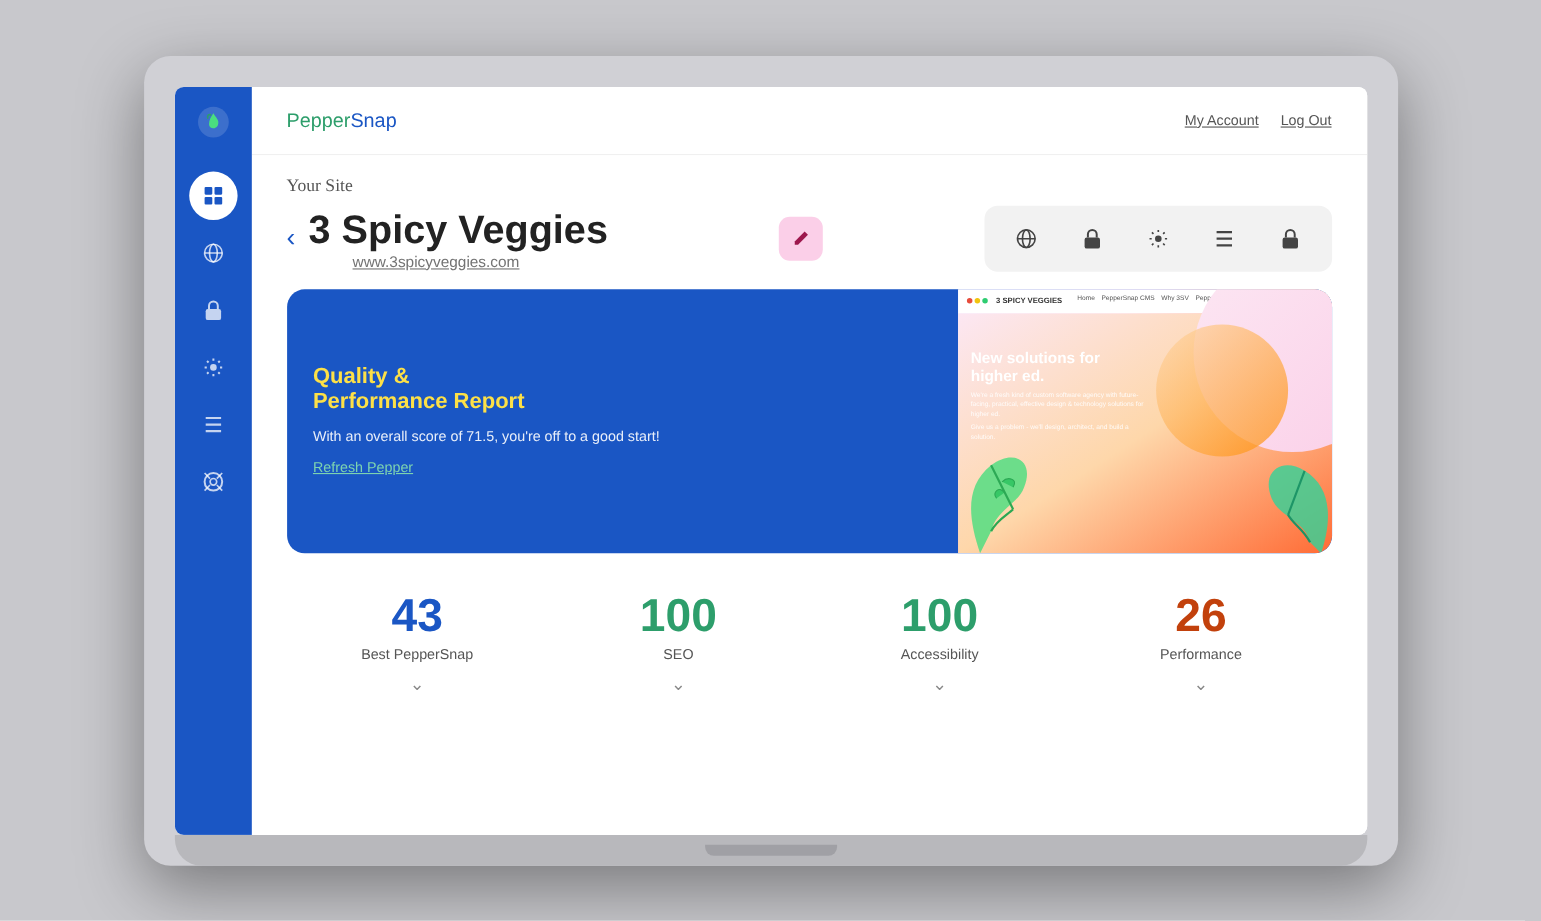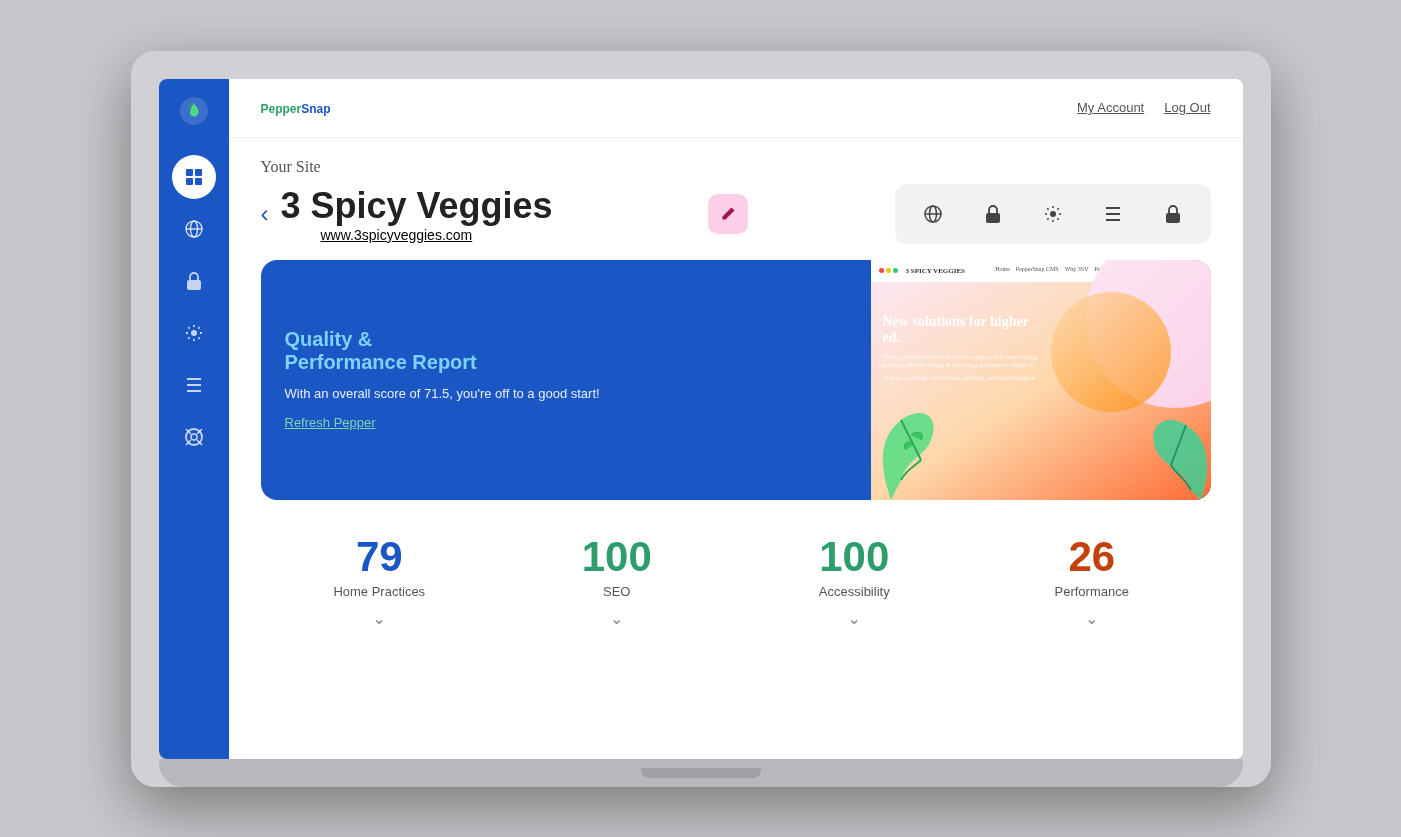--- a/index.html
+++ b/index.html
@@ -83,22 +83,22 @@
 
     
     .header {
       display: flex;
       align-items: center;
       justify-content: space-between;
       padding: 20px 32px;
       border-bottom: 1px solid #f0f0f0;
     }
     .logo-text {
-      font-size: 12px;
-      font-weight: 700;
+      font-size: 18px;
+      font-weight: 400;
       color: #2d9e6b;
     }
     .logo-text span {
       color: #1a56c4;
     }
     .header-nav {
       display: flex;
       gap: 20px;
       align-items: center;
     }
@@ -136,21 +136,21 @@
       font-weight: 300;
     }
     .site-name {
       font-size: 36px;
       font-weight: 800;
       color: #222;
     }
     .site-url {
       display: block;
       font-size: 14px;
-      color: #000000;
+      color: #737373;
       text-decoration: underline;
       margin-left: 40px;
       cursor: pointer;
     }
 
     
     .icon-toolbar {
       background: #f2f2f2;
       border-radius: 12px;
       padding: 12px 20px;
@@ -195,21 +195,21 @@
     .score-ring {
       position: absolute;
       top: 0; left: 0;
       width: 110px;
       height: 110px;
     }
 
     .report-text h2 {
       font-size: 20px;
       font-weight: 700;
-      color: #7dd3fc;
+      color: #fde047;
       margin-bottom: 10px;
     }
     .report-text p {
       font-size: 13px;
       color: rgba(255,255,255,0.9);
       line-height: 1.5;
       margin-bottom: 10px;
     }
     .refresh-link {
       font-size: 13px;
@@ -226,21 +226,20 @@
       border-radius: 0 16px 16px 0;
       background: #fff;
       position: relative;
     }
     .preview-mockup {
       width: 100%;
       height: 100%;
       background: linear-gradient(135deg, #f0e6ff 0%, #ffd6f0 30%, #ff7043 60%, #1a56c4 100%);
       position: relative;
       overflow: hidden;
-      font-family: Liberation Serif, serif;
     }
     .preview-nav-bar {
       background: #fff;
       height: 22px;
       display: flex;
       align-items: center;
       padding: 0 8px;
       gap: 8px;
       font-size: 7px;
       color: #333;
@@ -541,22 +540,22 @@
                 <path d="M55 25 L40 65" stroke="#059669" stroke-width="2" fill="none"></path>
                 <path d="M40 65 C44 73, 54 78, 60 90" stroke="#059669" stroke-width="2" fill="none"></path>
               </svg>
             </div>
           </div>
         </div>
       </div>
 
       <div class="scores-row">
         <div class="score-card">
-          <div class="score-card-number color-blue">79</div>
-          <div class="score-card-label">Home Practices</div>
+          <div class="score-card-number color-blue">43</div>
+          <div class="score-card-label">Best PepperSnap</div>
           <div class="score-card-chevron">⌄</div>
         </div>
         <div class="score-card">
           <div class="score-card-number color-green">100</div>
           <div class="score-card-label">SEO</div>
           <div class="score-card-chevron">⌄</div>
         </div>
         <div class="score-card">
           <div class="score-card-number color-green">100</div>
           <div class="score-card-label">Accessibility</div>

